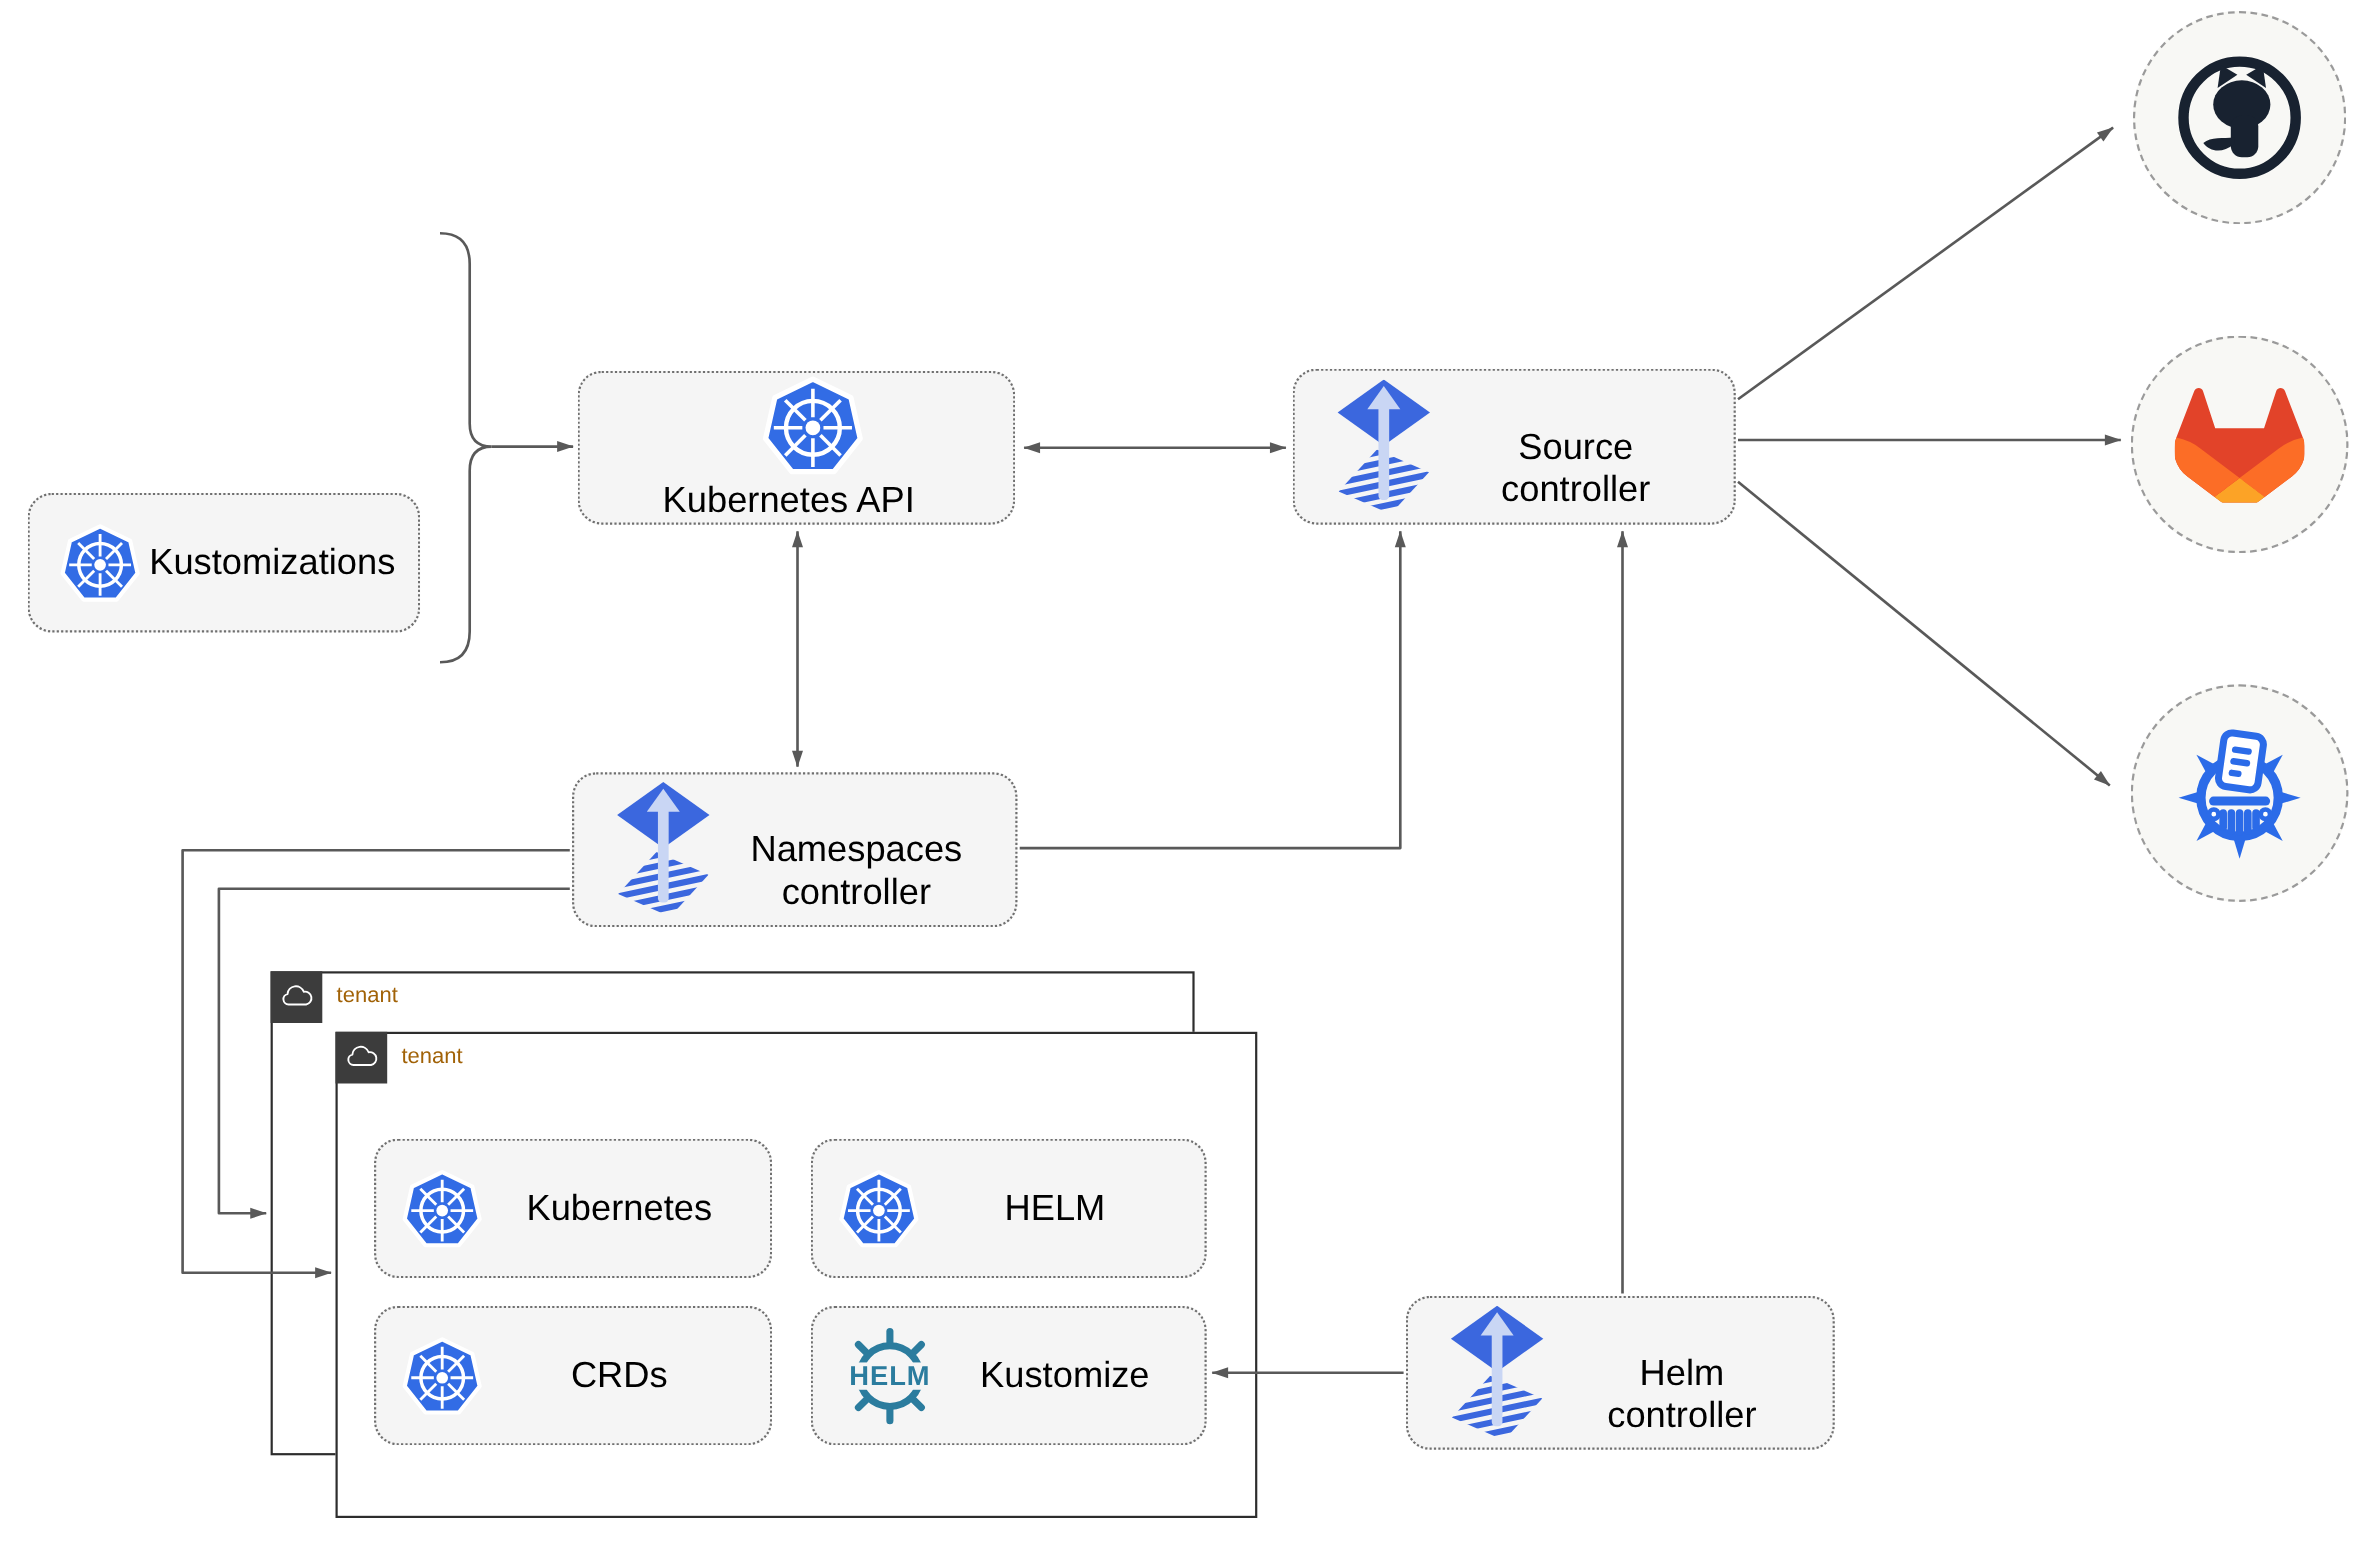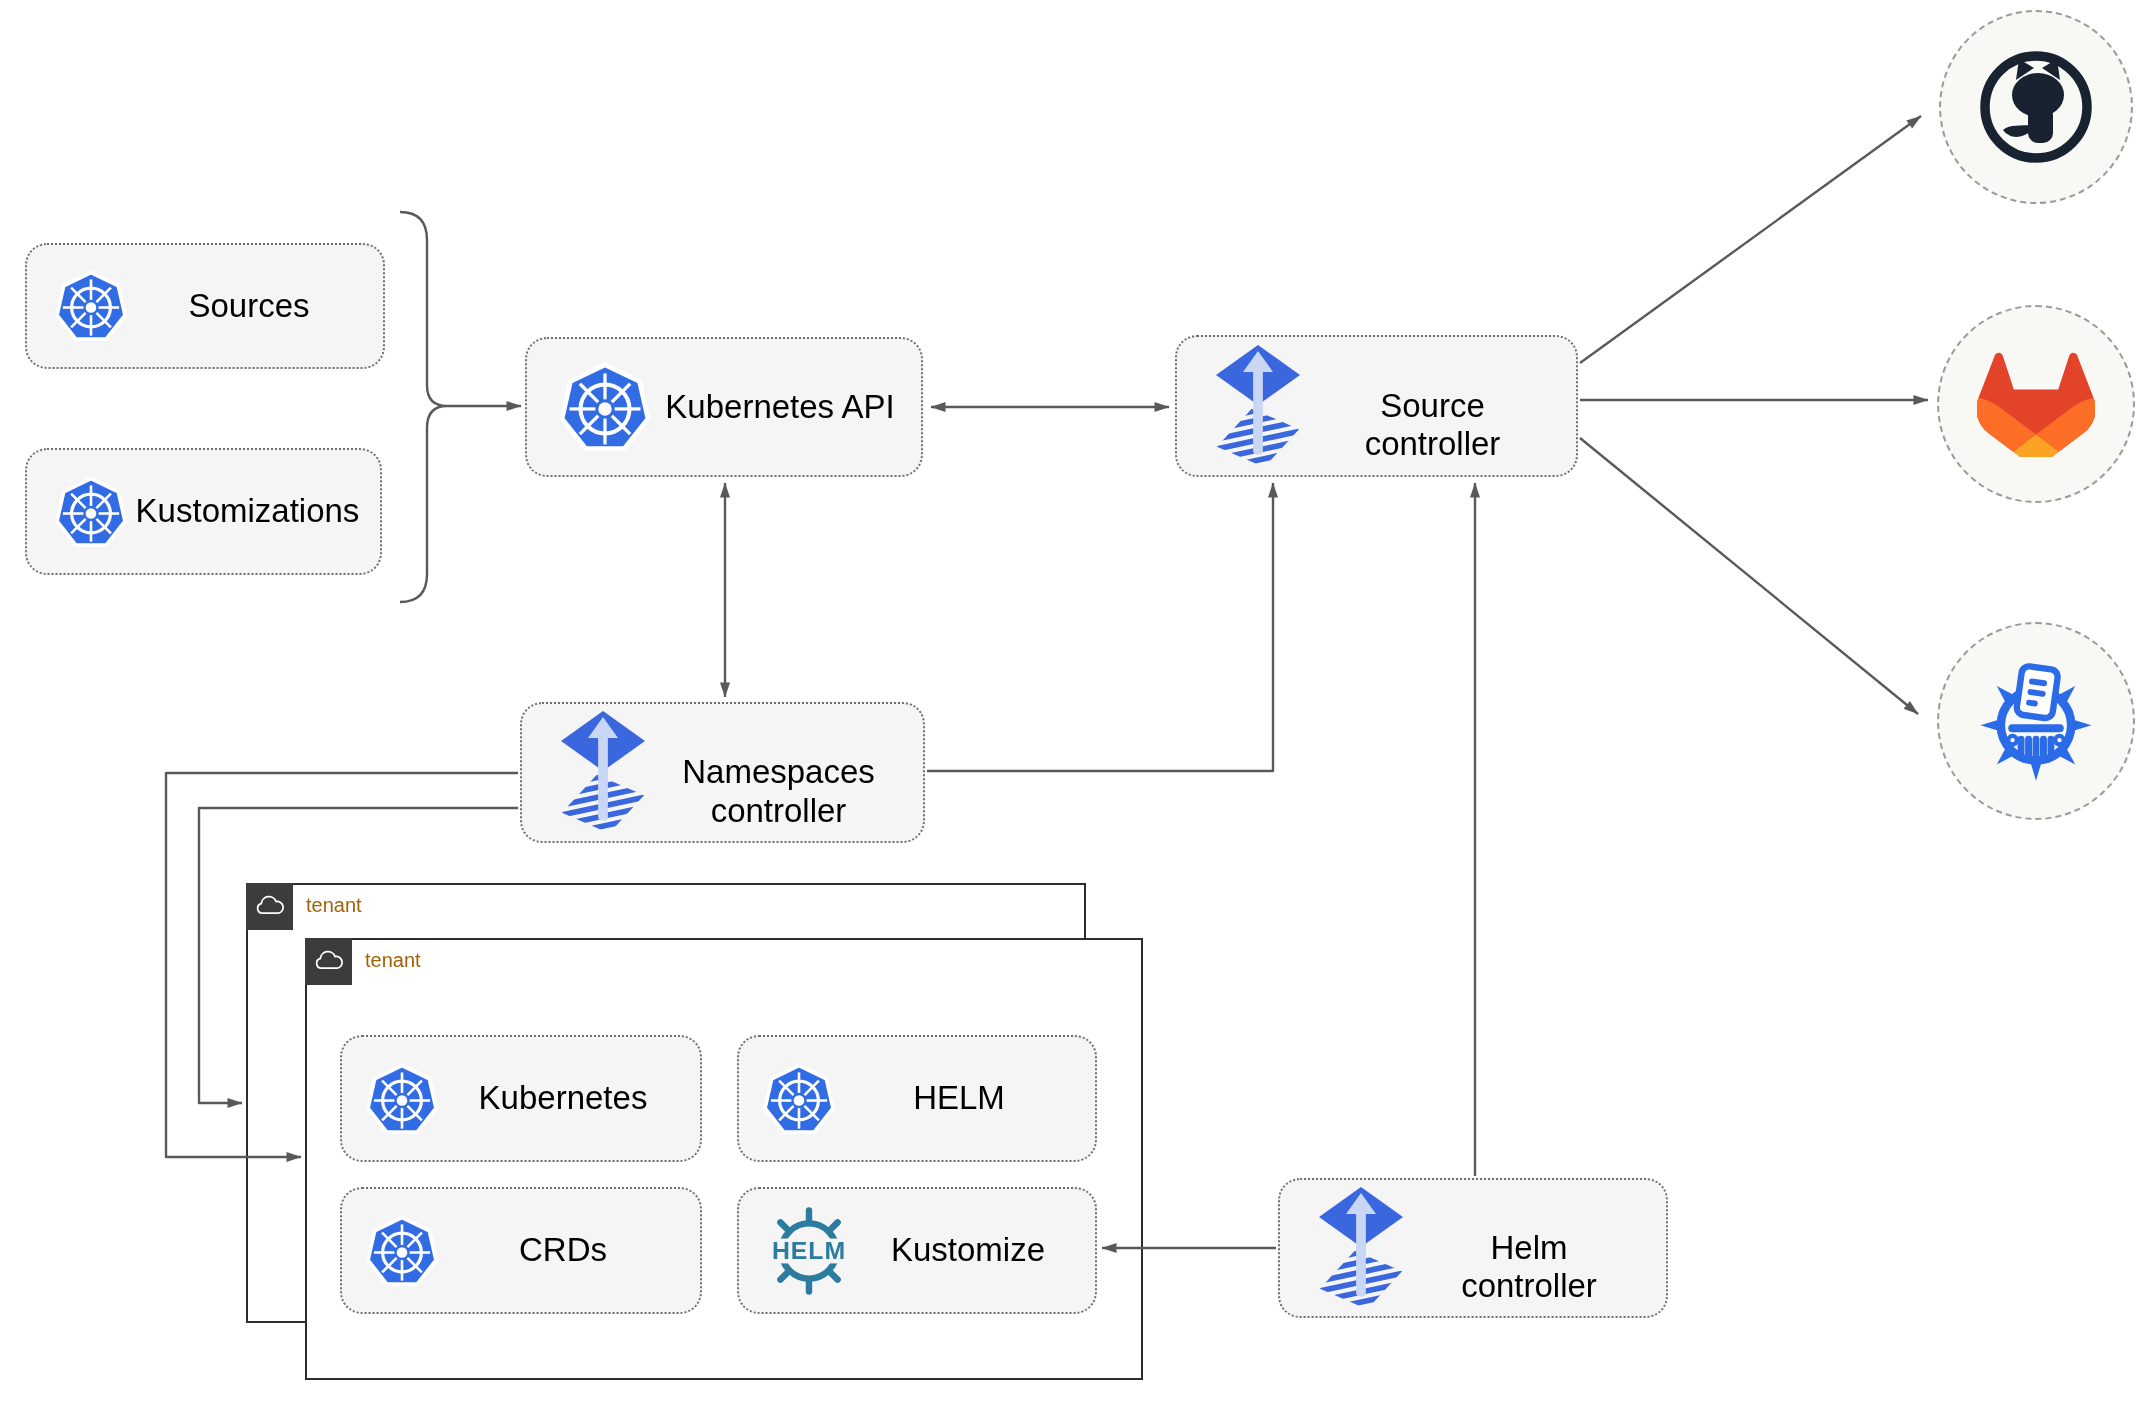--- a/index.html
+++ b/index.html
@@ -142,39 +142,31 @@
 
   <div class="tenant z2" style="left:305px;top:938px;width:838px;height:442px;">
     <div class="tenant-tab">
       <svg width="32" height="25">
           <use href="#sym-cloud"></use>
         </svg>
     </div>
     <div class="tenant-lbl">tenant</div>
   </div>
 
-  <div class="node" style="left:25px;top:243px;width:360px;height:126px;">
-    <span class="icon" style="margin-left:26px;">
-      <svg width="76" height="76">
-          <use href="#sym-k8s"></use>
-        </svg>
-      </span>
-    <span class="lbl">Sources</span>
-  </div>
 
   <div class="node" style="left:25px;top:448px;width:357px;height:127px;">
     <span class="icon" style="margin-left:26px;">
       <svg width="76" height="76">
           <use href="#sym-k8s"></use>
         </svg>
       </span>
     <span class="lbl">Kustomizations</span>
   </div>
 
-  <div class="node" style="left:525px;top:337px;width:398px;height:140px;">
+  <div class="node" style="left:525px;top:337px;width:398px;height:140px;flex-direction:column;">
     <span class="icon" style="margin-left:30px;">
       <svg width="96" height="96">
           <use href="#sym-k8s"></use>
         </svg>
       </span>
     <span class="lbl">Kubernetes API</span>
   </div>
 
   <div class="node" style="left:1175px;top:335px;width:403px;height:142px;">
     <span class="icon" style="margin-left:36px;">

